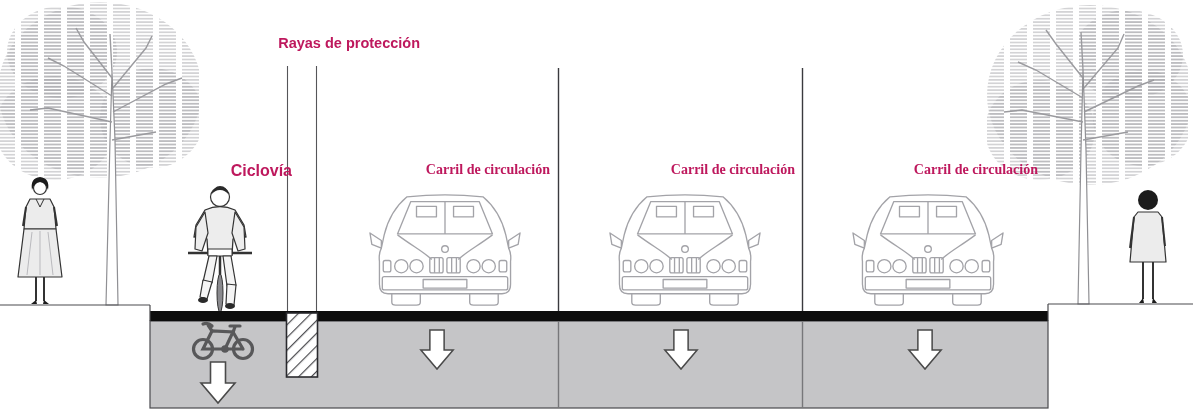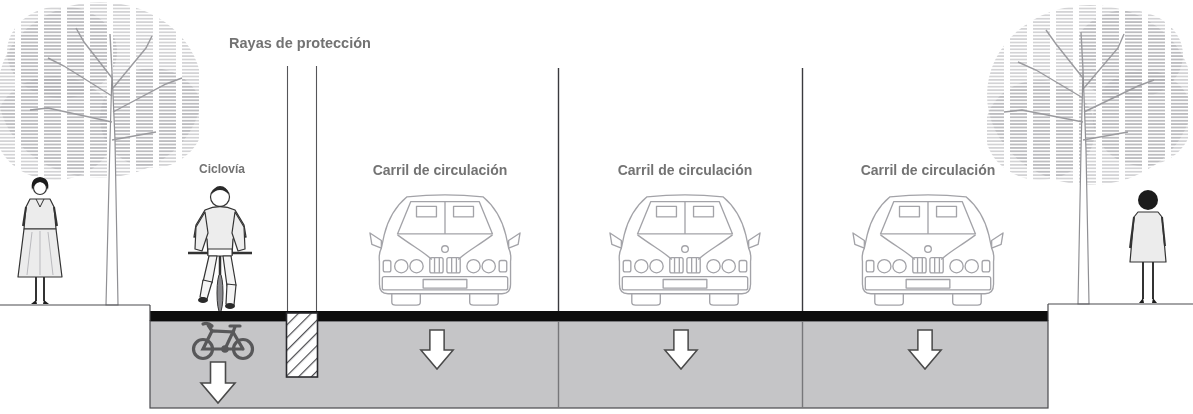--- a/index.html
+++ b/index.html
@@ -2,27 +2,27 @@
 <html><head>
 <meta charset="utf-8">
 <style>
   html,body{margin:0;padding:0;background:#ffffff;}
   .stage{
     position:relative;width:1193px;height:414px;background:#ffffff;
     font-family:"Liberation Sans",sans-serif;overflow:hidden;
   }
   .scene{position:absolute;left:0;top:0;}
   .lbl{
-    position:absolute;font-weight:bold;color:#737373;text-align:center;
+    position:absolute;font-weight:bold;color:#be185d;text-align:right;
     white-space:nowrap;
   }
   .protection{left:180px;top:36px;width:240px;font-size:14.5px;line-height:15px;}
   .protection .l2{font-size:12.5px;}
-  .ciclovia{left:152px;top:162px;width:140px;font-size:12px;}
-  .lane{top:162px;width:220px;font-size:14px;}
+  .ciclovia{left:152px;top:162px;width:140px;font-size:16px;}
+  .lane{top:162px;width:220px;font-size:14px;font-family:Liberation Serif, serif;}
   .lane1{left:330px;}
   .lane2{left:575px;}
   .lane3{left:818px;}
 </style>
 </head>
 <body>
 
 <div class="stage">
 
   <svg class="scene" width="1193" height="414" viewBox="0 0 1193 414">

